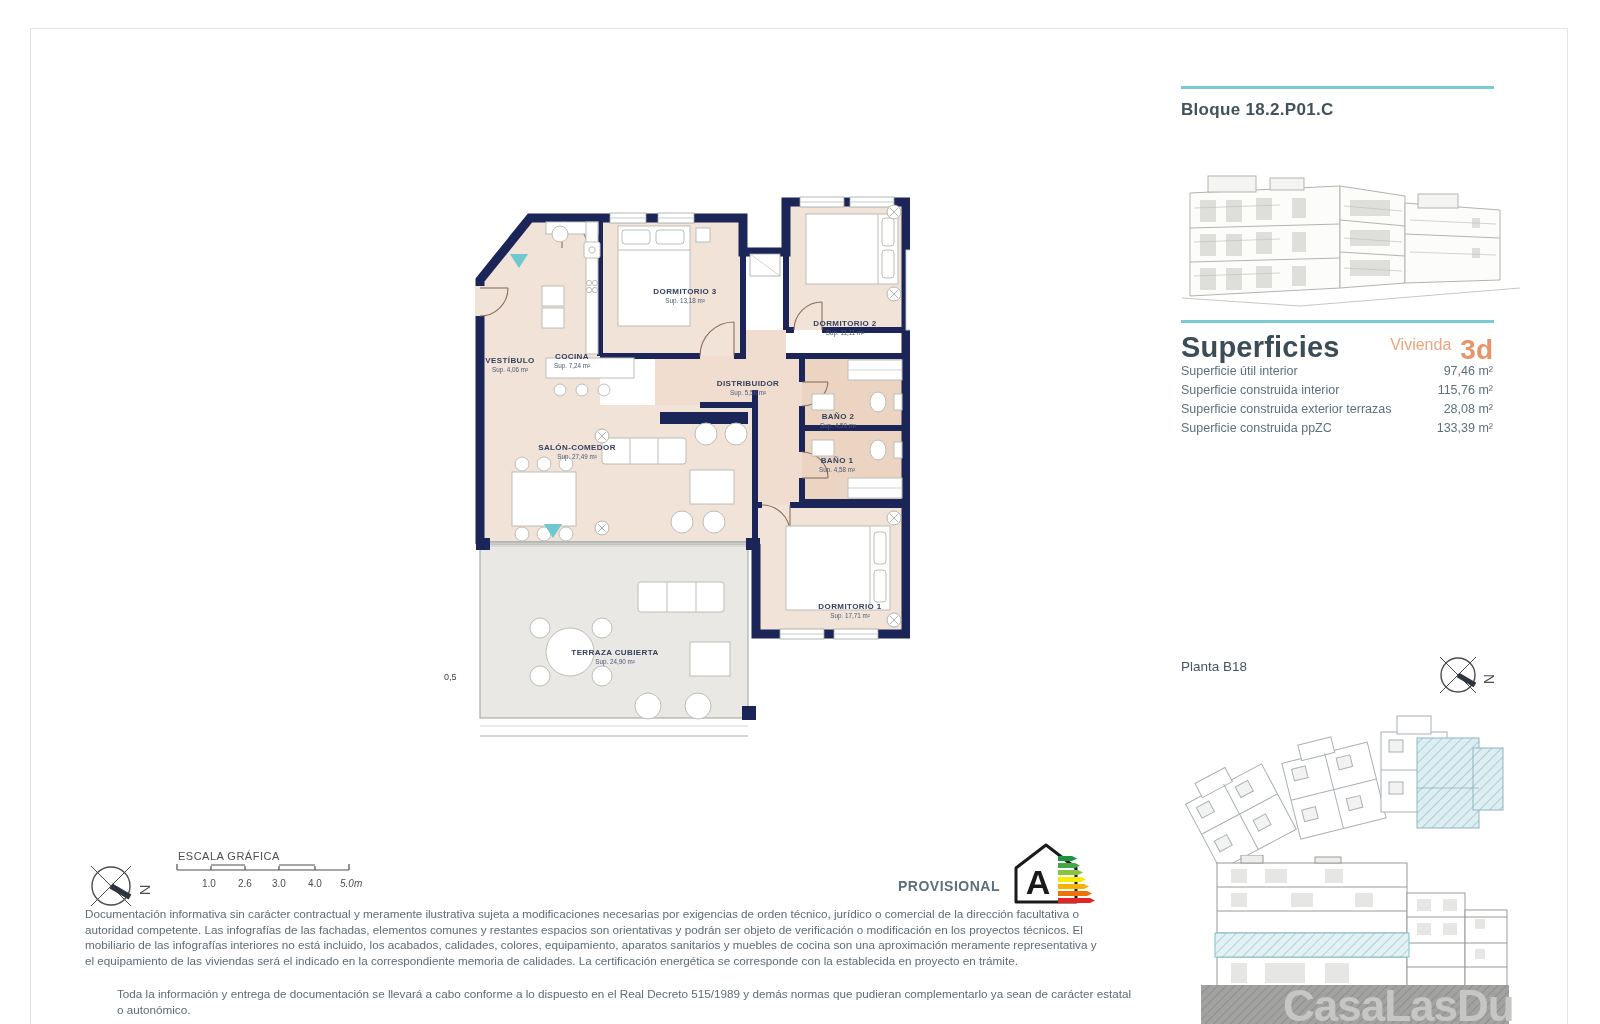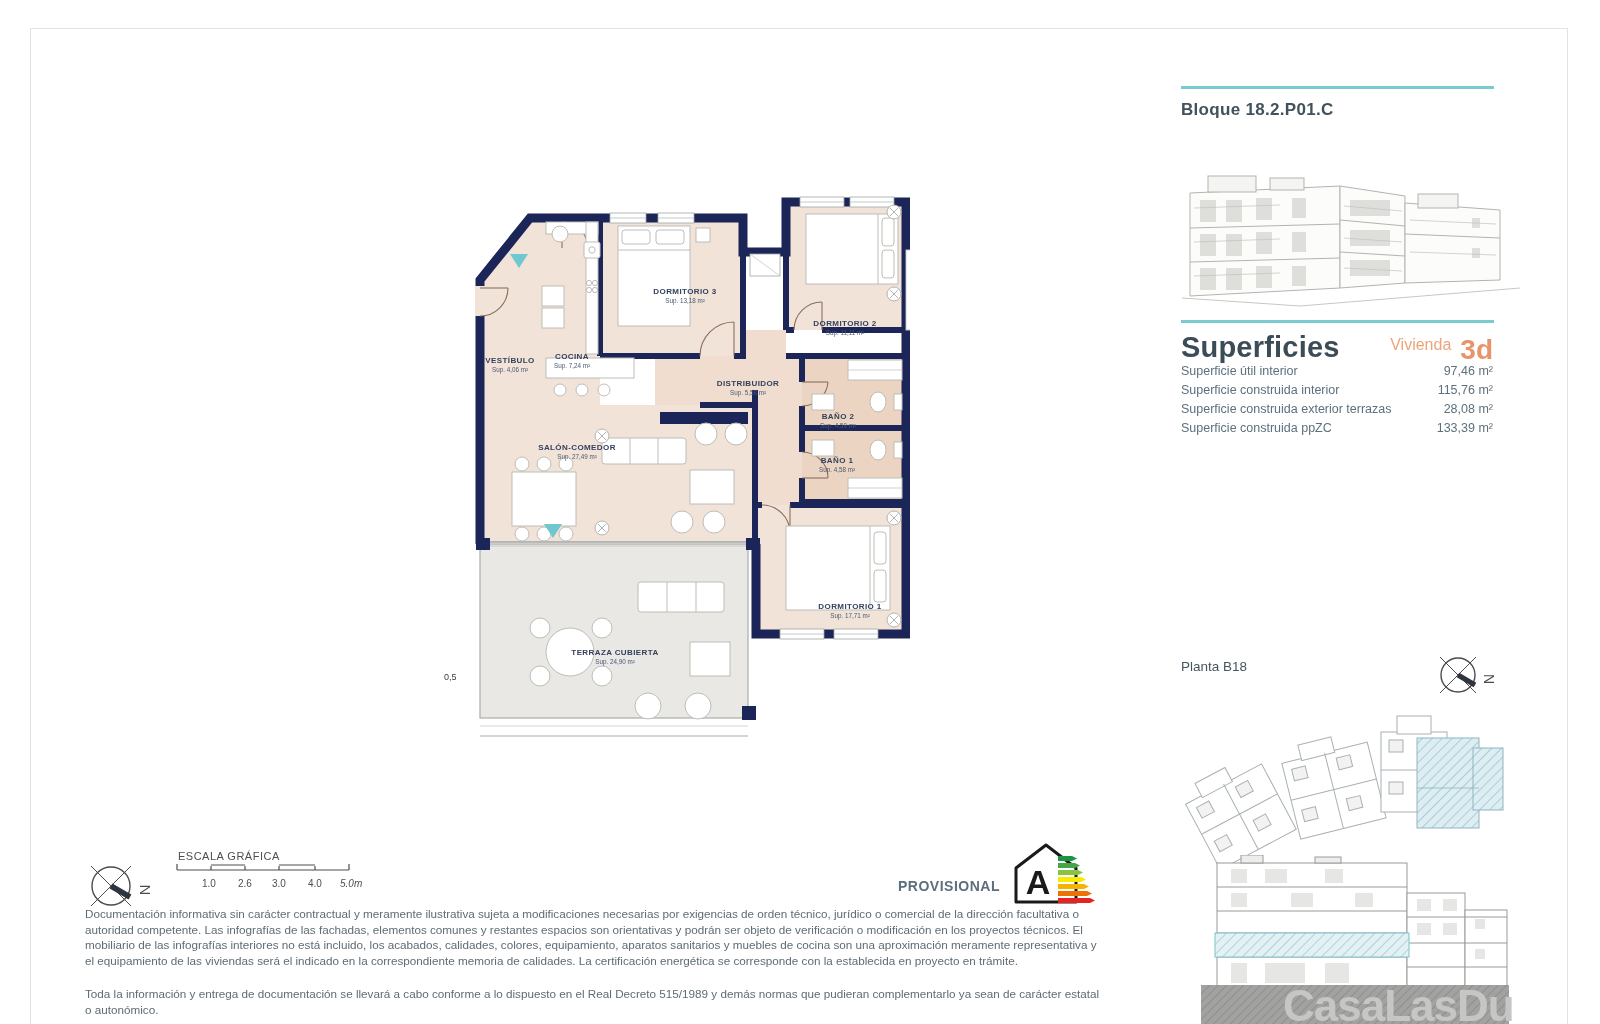--- a/index.html
+++ b/index.html
@@ -23,21 +23,21 @@
   
   .room-label{transform:translate(-50%,0);text-align:center;white-space:nowrap;}
   .room-label .rn{font-size:8px;font-weight:700;color:#33415c;letter-spacing:.4px;}
   .room-label .rs{font-size:6.3px;color:#4a5872;margin-top:1px;}
   .dim-note{font-size:9px;color:#3a3a3a;}
   
   .escala-title{left:178px;top:850px;font-size:11px;color:#4e4e4e;letter-spacing:.5px;}
   .scale-num{font-size:10px;color:#4e4e4e;}
   .provisional{left:880px;top:878px;width:120px;text-align:right;font-size:14px;font-weight:700;color:#5d6e7c;letter-spacing:.5px;}
   .disclaimer{left:85px;top:906px;width:1015px;font-size:11.7px;line-height:15.5px;color:#5e6c75;}
-  .disclaimer.p2{top:986px;}
+  .disclaimer.p2{top:986px;margin-left:32px;}
   svg{display:block;}
 </style>
 </head>
 <body>
 
 <div id="sheet">
   <div class="abs frame"></div>
 
   <svg class="abs" style="left:450px;top:190px;" width="460" height="566" viewBox="0 0 460 566">
 

